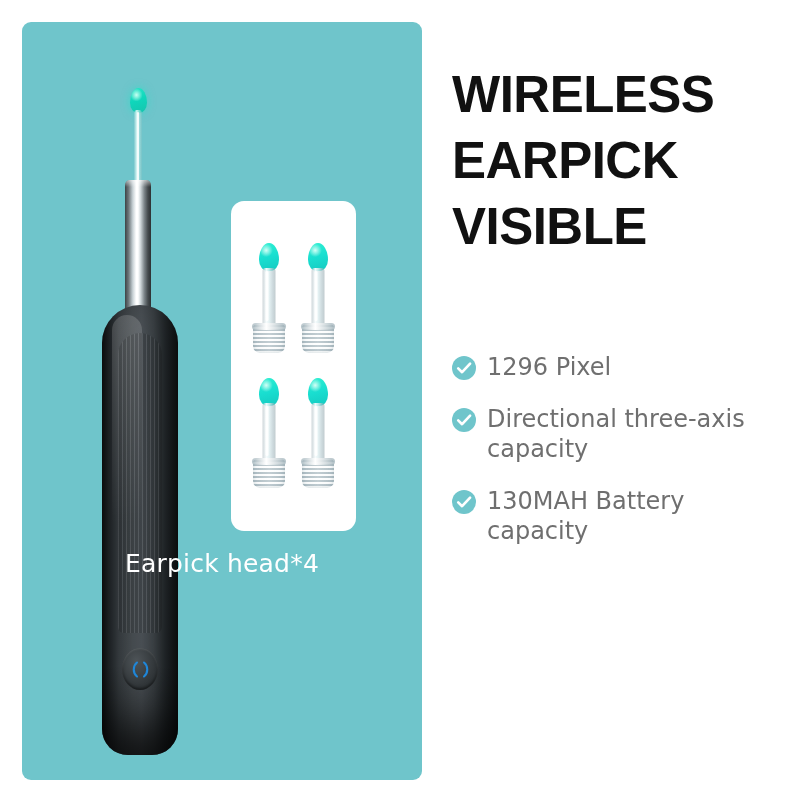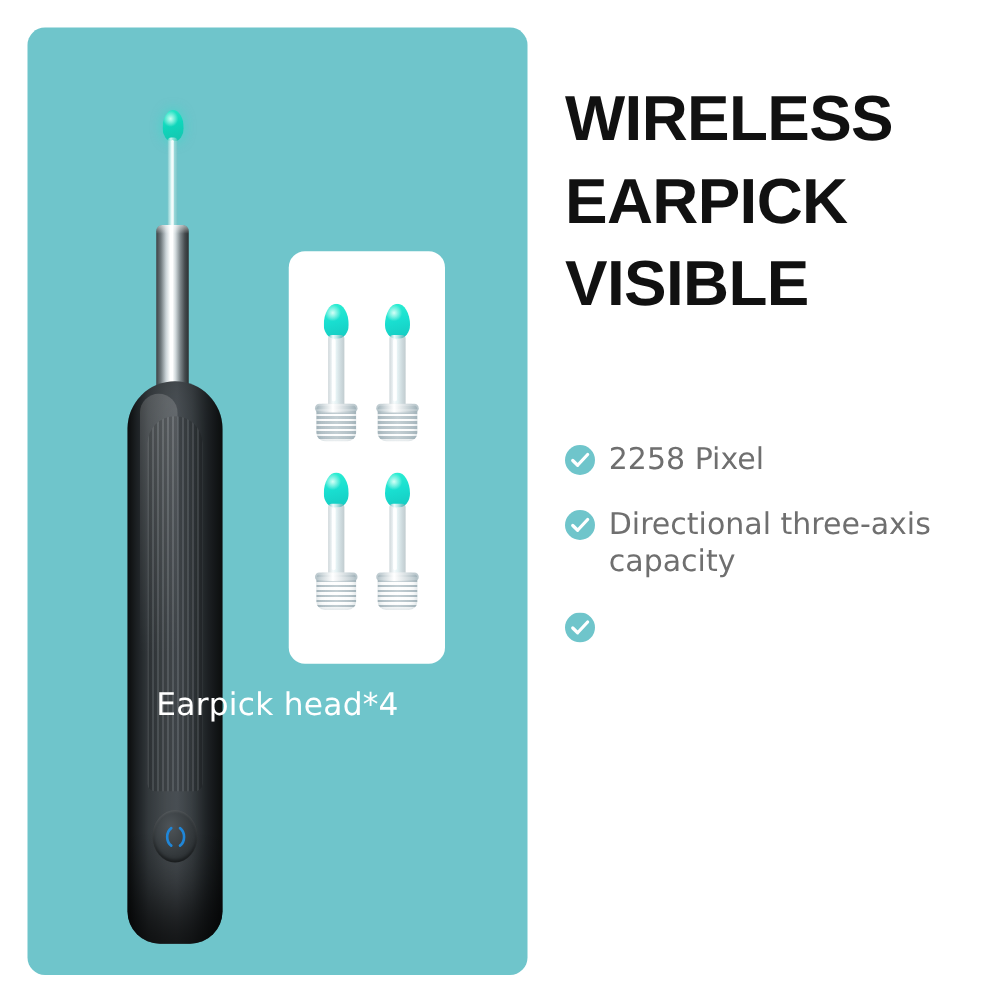--- a/index.html
+++ b/index.html
@@ -16,21 +16,21 @@
   }
 
   
   #product-panel {
     position: absolute;
     left: 22px;
     top: 22px;
     width: 400px;
     height: 758px;
     background: #6fc5cb;
-    border-radius: 14px;
+    border-radius: 9px;
     overflow: hidden;
   }
 
   
   #device {
     position: absolute;
     left: 58px;
     top: 40px;
     width: 120px;
     height: 700px;
@@ -378,32 +378,33 @@
     <div>VISIBLE</div>
   </div>
 
   <div id="feature-list">
 
     <div class="feature-row">
       <svg class="feature-check" viewBox="0 0 24 24">
         <circle cx="12" cy="12" r="12" fill="#6fc5cb"></circle>
         <path d="M6.2 12.4 L10.1 16.2 L18.1 7.6" fill="none" stroke="#ffffff" stroke-width="2.6" stroke-linecap="round" stroke-linejoin="round"></path>
       </svg>
-      <div class="feature-text">2258 Pixel</div>
+      <div class="feature-text">1296 Pixel</div>
     </div>
 
     <div class="feature-row">
       <svg class="feature-check" viewBox="0 0 24 24">
         <circle cx="12" cy="12" r="12" fill="#6fc5cb"></circle>
         <path d="M6.2 12.4 L10.1 16.2 L18.1 7.6" fill="none" stroke="#ffffff" stroke-width="2.6" stroke-linecap="round" stroke-linejoin="round"></path>
       </svg>
       <div class="feature-text">Directional three-axis capacity</div>
     </div>
 
     <div class="feature-row">
       <svg class="feature-check" viewBox="0 0 24 24">
         <circle cx="12" cy="12" r="12" fill="#6fc5cb"></circle>
         <path d="M6.2 12.4 L10.1 16.2 L18.1 7.6" fill="none" stroke="#ffffff" stroke-width="2.6" stroke-linecap="round" stroke-linejoin="round"></path>
       </svg>
+      <div class="feature-text">130MAH Battery capacity</div>
     </div>
 
   </div>
 </div>
 
 </body></html>

